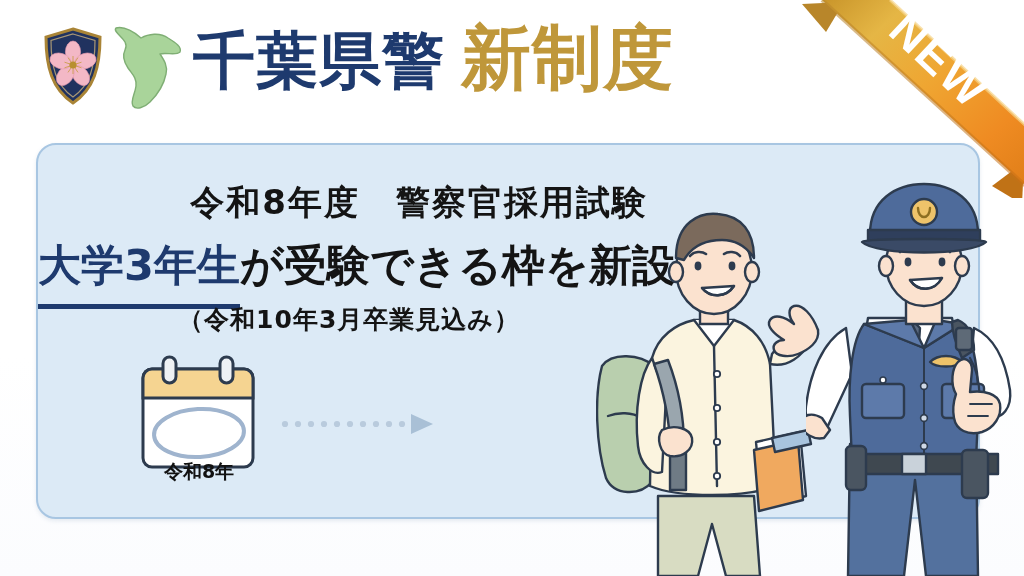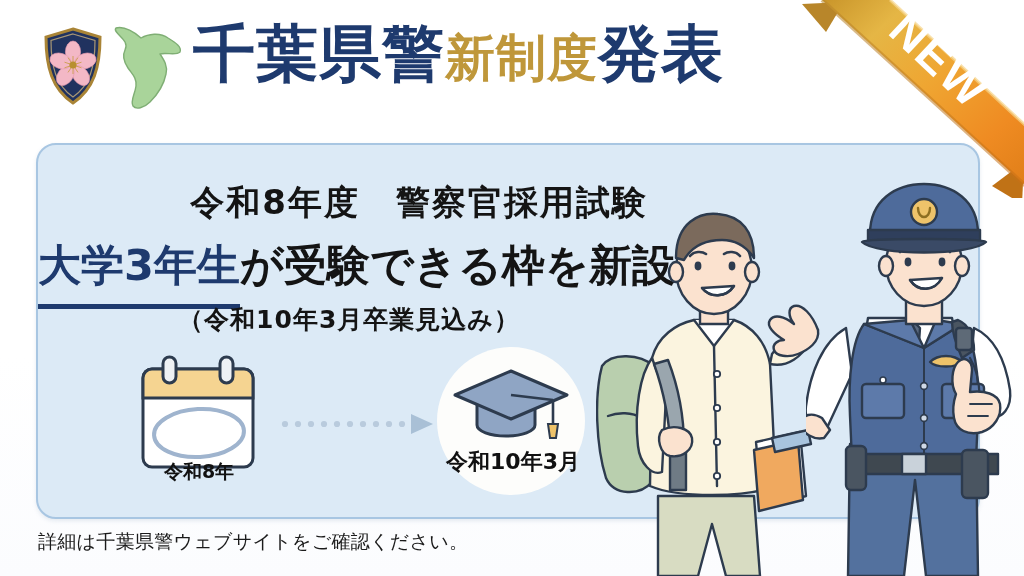--- a/index.html
+++ b/index.html
@@ -29,23 +29,23 @@
   #title-line{
     position:absolute;left:193px;top:21px;
     display:flex;align-items:baseline;white-space:nowrap;
   }
   .t-main{
     font-size:62px;font-weight:bold;color:#1e3a6e;
     letter-spacing:1px;line-height:1.08;
     font-family:"DejaVu Sans","Liberation Sans",sans-serif;
   }
   .t-gold{
-    font-size:50px;font-weight:bold;color:#bf973a;
-    letter-spacing:1px;line-height:1.08;
-    font-family:Liberation Mono, monospace;
+    font-size:70px;font-weight:bold;color:#bf973a;
+    letter-spacing:1px;line-height:1.08;margin-left:16px;
+    font-family:Liberation Serif, serif;
   }
   .t-navy2{
     font-size:62px;font-weight:bold;color:#1e3a6e;
     letter-spacing:1px;line-height:1.08;
     font-family:"DejaVu Sans","Liberation Sans",sans-serif;
   }
 
   
   #new-ribbon{
     position:absolute;right:-2px;top:-2px;width:240px;height:200px;
@@ -165,21 +165,20 @@
         <path d="M8 6 C16 4 26 10 33 16 C40 12 52 10 60 16 C68 21 74 25 72 30
                  C68 34 58 30 52 32 C56 38 60 44 58 52 C56 62 50 72 42 80
                  C36 86 28 88 25 84 C22 79 27 72 28 64 C29 56 24 52 20 46
                  C16 40 14 34 17 28 C20 22 16 18 12 14 C9 11 6 8 8 6 Z" fill="#a9d49a" stroke="#7fae74" stroke-width="1.4" stroke-linejoin="round"></path>
       </svg>
     </div>
 
     <div id="title-line">
       <span class="t-main">千葉県警</span>
       <span class="t-gold">新制度</span>
-      <span class="t-navy2">発表</span>
     </div>
   </div>
 
   <div id="new-ribbon">
     <svg viewBox="0 0 240 200" width="240" height="200" aria-hidden="true">
       <defs>
         <linearGradient id="ribGrad" x1="0" y1="0" x2="1" y2="1">
           <stop offset="0%" stop-color="#c9952a"></stop>
           <stop offset="22%" stop-color="#e5b645"></stop>
           <stop offset="48%" stop-color="#efa632"></stop>
@@ -242,34 +241,20 @@
                 <circle cx="69" cy="12" r="3.1"></circle>
               <circle cx="82" cy="12" r="3.1"></circle>
                 <circle cx="95" cy="12" r="3.1"></circle>
               <circle cx="108" cy="12" r="3.1"></circle>
                 <circle cx="121" cy="12" r="3.1"></circle>
             </g>
             <path d="M130 2 L152 12 L130 22 Z" fill="#a9c0d6"></path>
           </svg>
         </div>
 
-        <div id="grad-wrap">
-          <div id="grad-circle"></div>
-          <div id="grad-cap">
-            <svg viewBox="0 0 120 86" width="120" height="86" aria-hidden="true">
-              <path d="M24 42 h58 v22 a29 11 0 0 1 -58 0 z" fill="#8fa5c4" stroke="#2d3b4e" stroke-width="3"></path>
-              <path d="M58 10 L114 34 L58 58 L2 34 Z" fill="#8fa5c4" stroke="#2d3b4e" stroke-width="3" stroke-linejoin="round"></path>
-              <path d="M58 34 L100 39" stroke="#2d3b4e" stroke-width="2.6" fill="none"></path>
-              <path d="M100 39 v26" stroke="#2d3b4e" stroke-width="2.6" fill="none"></path>
-              <path d="M95 63 h10 l-2 14 h-6 z" fill="#f0c濁"></path>
-              <path d="M95 63 h10 l-2 14 h-6 z" fill="#eec36a" stroke="#2d3b4e" stroke-width="2"></path>
-            </svg>
-          </div>
-          <div id="grad-label">令和10年3月</div>
-        </div>
       </div>
     </div>
   </div>
 
   <div id="student">
     <svg viewBox="0 0 230 380" width="230" height="380" aria-hidden="true">
       <g stroke="#2d3b4e" stroke-width="2.4" stroke-linejoin="round" stroke-linecap="round">
 
         <path d="M62 300 h96 l6 80 h-34 l-14 -52 -14 52 h-40 z" fill="#d8dcc2"></path>
 
@@ -401,15 +386,14 @@
         <path d="M64 56 C64 22 90 6 118 6 C146 6 172 22 172 56 L64 56 Z" fill="#4e6b9b"></path>
         <path d="M62 52 h112 v12 h-112 z" fill="#2f3f5c"></path>
         <path d="M56 64 C70 78 166 78 180 64 C176 60 60 60 56 64 Z" fill="#3a4a66"></path>
 
         <circle cx="118" cy="34" r="13" fill="#eec36a"></circle>
         <path d="M112 30 C112 42 124 42 124 30" fill="none" stroke-width="2.4" stroke="#8e6f22"></path>
       </g>
     </svg>
   </div>
 
-  <div id="footer-note">詳細は千葉県警ウェブサイトをご確認ください。</div>
 
 </div>
 
 </body></html>

